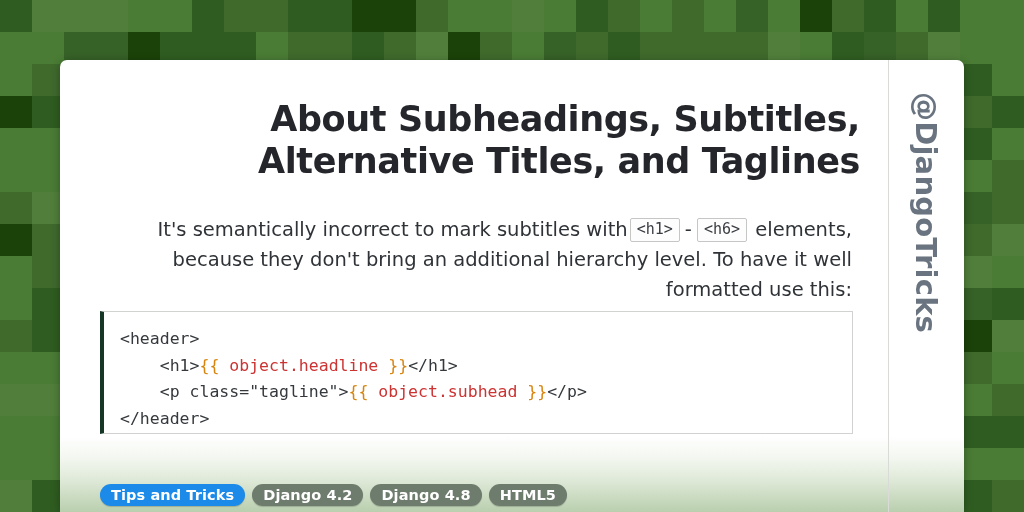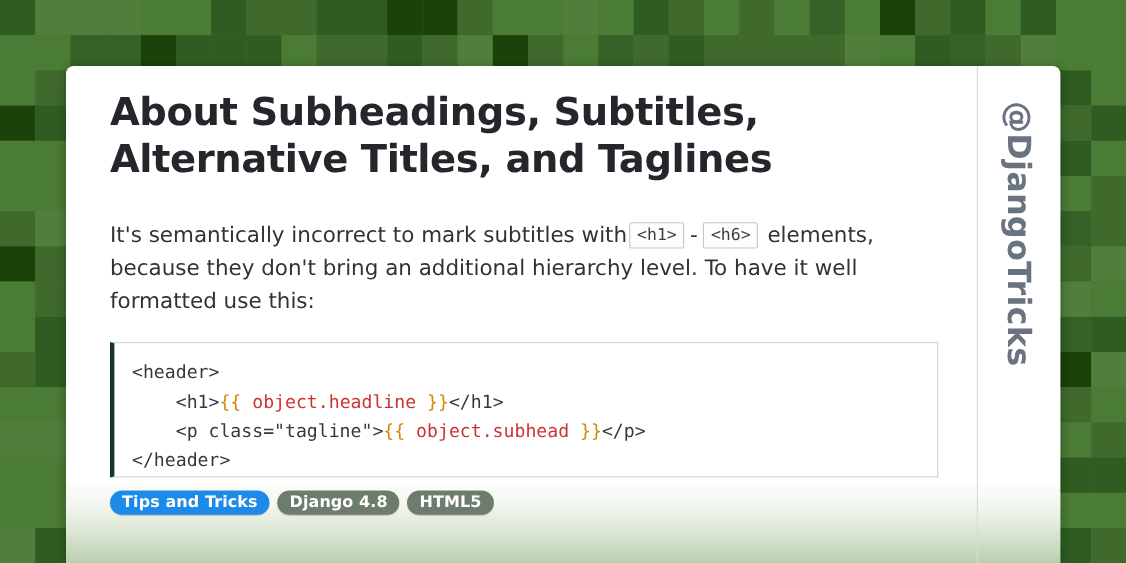--- a/index.html
+++ b/index.html
@@ -50,22 +50,23 @@
     top: 0;
     width: 1px;
     height: 452px;
     background: #d9dcd6;
   }
 
   
   .content {
     position: absolute;
     left: 40px;
-    top: 0;
+    top: 16px;
     width: 760px;
+    text-align: right;
   }
 
   .page-title {
     margin: 0;
     padding-top: 22px;
     font-size: 35px;
     line-height: 42px;
     font-weight: bold;
     letter-spacing: -0.4px;
     color: #24262b;
@@ -119,21 +120,21 @@
     white-space: pre;
     overflow: hidden;
   }
   .tok-brace { color: #d8850f; }
   .tok-var   { color: #cc3333; }
 
   
   .tags {
     position: absolute;
     left: 40px;
-    top: 386px;
+    top: 424px;
     width: 770px;
     display: flex;
     flex-wrap: nowrap;
     align-items: center;
     gap: 7px;
   }
   .pill {
     display: inline-flex;
     align-items: center;
     height: 22px;
@@ -712,20 +713,21 @@
 
   <div class="codeblock">
     <pre id="code-pre"><span>&lt;header&gt;</span>
 <span>    &lt;h1&gt;</span><span class="tok-brace">{{</span><span class="tok-var"> object.headline </span><span class="tok-brace">}}</span><span>&lt;/h1&gt;</span>
 <span>    &lt;p class="tagline"&gt;</span><span class="tok-brace">{{</span><span class="tok-var"> object.subhead </span><span class="tok-brace">}}</span><span>&lt;/p&gt;</span>
 <span>&lt;/header&gt;</span></pre>
   </div>
 
   <div class="tags" id="tag-list">
       <span class="pill pill-primary">Tips and Tricks</span>
+      <span class="pill pill-muted">Django 4.2</span>
       <span class="pill pill-muted">Django 4.8</span>
       <span class="pill pill-muted">HTML5</span>
     </div>
 
   <div class="handle-col">
     <div class="handle-text">@DjangoTricks</div>
   </div>
 
 </div>
 

